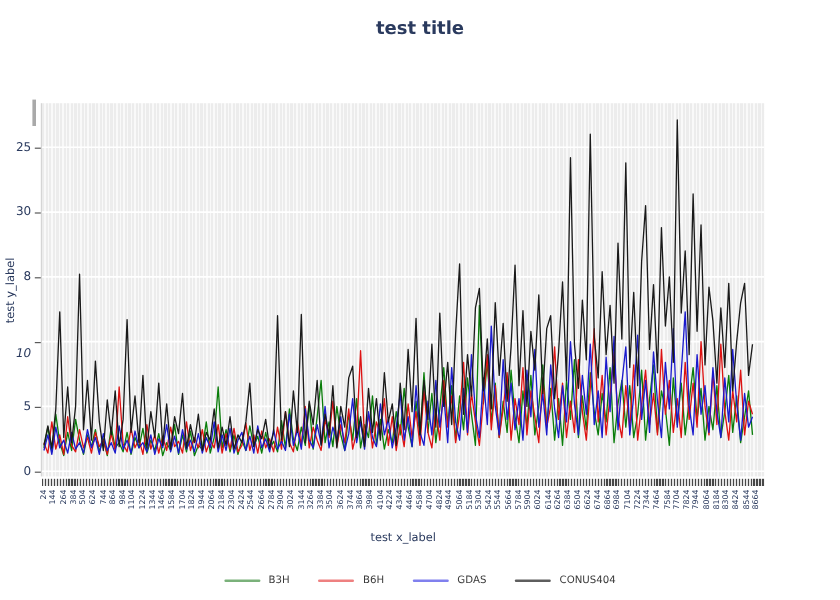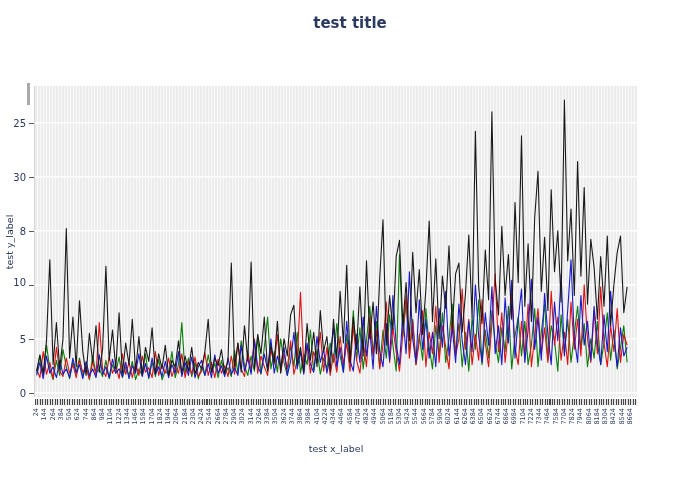--- a/index.html
+++ b/index.html
@@ -52,21 +52,21 @@
       </svg>
   </div>
 
   <div class="tick-band"></div>
 
   <div id="yticks">
       <div class="y-tick-label" style="left: 26px; top: 392.681px;">0</div>
       <div class="y-tick-mark" style="left: 29px; top: 392.681px;"></div>
       <div class="y-tick-label" style="left: 26px; top: 338.688px;">5</div>
       <div class="y-tick-mark" style="left: 29px; top: 338.688px;"></div>
-      <div class="y-tick-label" style="left: 26px; top: 282px;">10</div>
+      <div class="y-tick-label" style="left: 26px; top: 295px; font-style: italic;">10</div>
       <div class="y-tick-mark" style="left: 29px; top: 284.694px;"></div>
       <div class="y-tick-label" style="left: 26px; top: 230.701px;">8</div>
       <div class="y-tick-mark" style="left: 29px; top: 230.701px;"></div>
       <div class="y-tick-label" style="left: 26px; top: 176.708px;">30</div>
       <div class="y-tick-mark" style="left: 29px; top: 176.708px;"></div>
       <div class="y-tick-label" style="left: 26px; top: 122.715px;">25</div>
       <div class="y-tick-mark" style="left: 29px; top: 122.715px;"></div>
     </div>
   <div id="xticks">
       <div class="x-tick-label" style="left: 32.1493px; top: 408px;">24</div>
@@ -140,13 +140,31 @@
       <div class="x-tick-label" style="left: 592.916px; top: 408px;">8184</div>
       <div class="x-tick-label" style="left: 601.163px; top: 408px;">8304</div>
       <div class="x-tick-label" style="left: 609.41px; top: 408px;">8424</div>
       <div class="x-tick-label" style="left: 617.656px; top: 408px;">8544</div>
       <div class="x-tick-label" style="left: 625.903px; top: 408px;">8664</div>
     </div>
 
   <div class="y-axis-label">test y_label</div>
   <div class="x-axis-label">test x_label</div>
 
+  <div class="legend" id="legend">
+      <div class="legend-item">
+        <div class="legend-swatch" style="background: rgb(122, 177, 122);"></div>
+        <span class="legend-label">B3H</span>
+      </div>
+      <div class="legend-item">
+        <div class="legend-swatch" style="background: rgb(238, 128, 128);"></div>
+        <span class="legend-label">B6H</span>
+      </div>
+      <div class="legend-item">
+        <div class="legend-swatch" style="background: rgb(128, 128, 238);"></div>
+        <span class="legend-label">GDAS</span>
+      </div>
+      <div class="legend-item">
+        <div class="legend-swatch" style="background: rgb(94, 94, 94);"></div>
+        <span class="legend-label">CONUS404</span>
+      </div>
+    </div>
 </div>
 
 </body></html>

